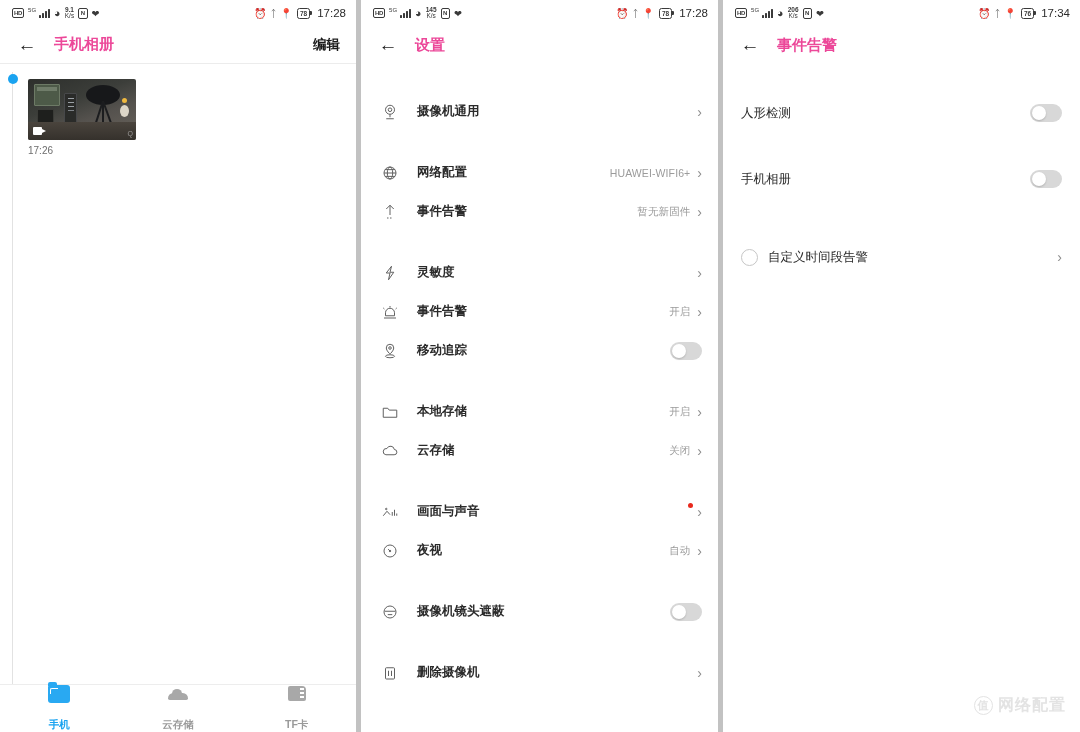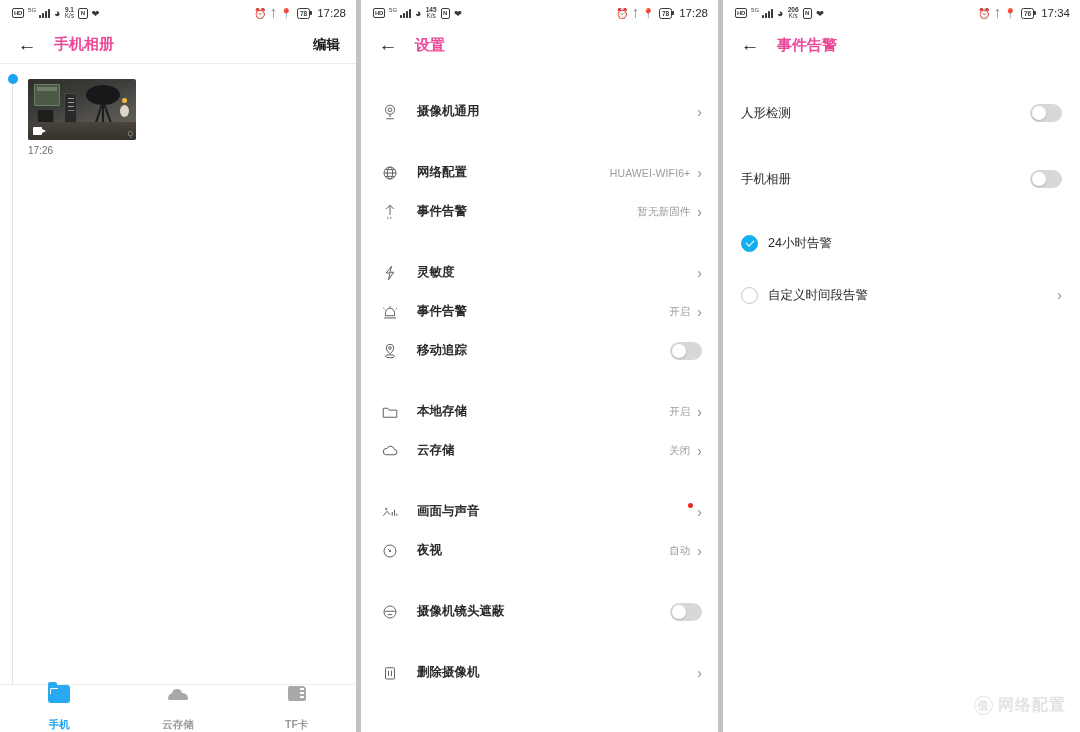--- a/index.html
+++ b/index.html
@@ -517,26 +517,20 @@
 
       <div class="arow">
         <div class="arow-lbl">手机相册</div>
         <div class="toggle">
             <span class="knob"></span>
           </div>
       </div>
 
       <div style="height:26px"></div>
 
-      <div class="radio-row">
-        <div class="rb checked">
-            <span class="tick"></span>
-          </div>
-        <div class="radio-lbl">24小时告警</div>
-      </div>
       <div style="height:14px"></div>
 
       <div class="radio-row">
         <div class="rb"></div>
         <div class="radio-lbl">自定义时间段告警</div>
         <span class="chev">›</span>
       </div>
     </div>
 
     <div class="watermark">

